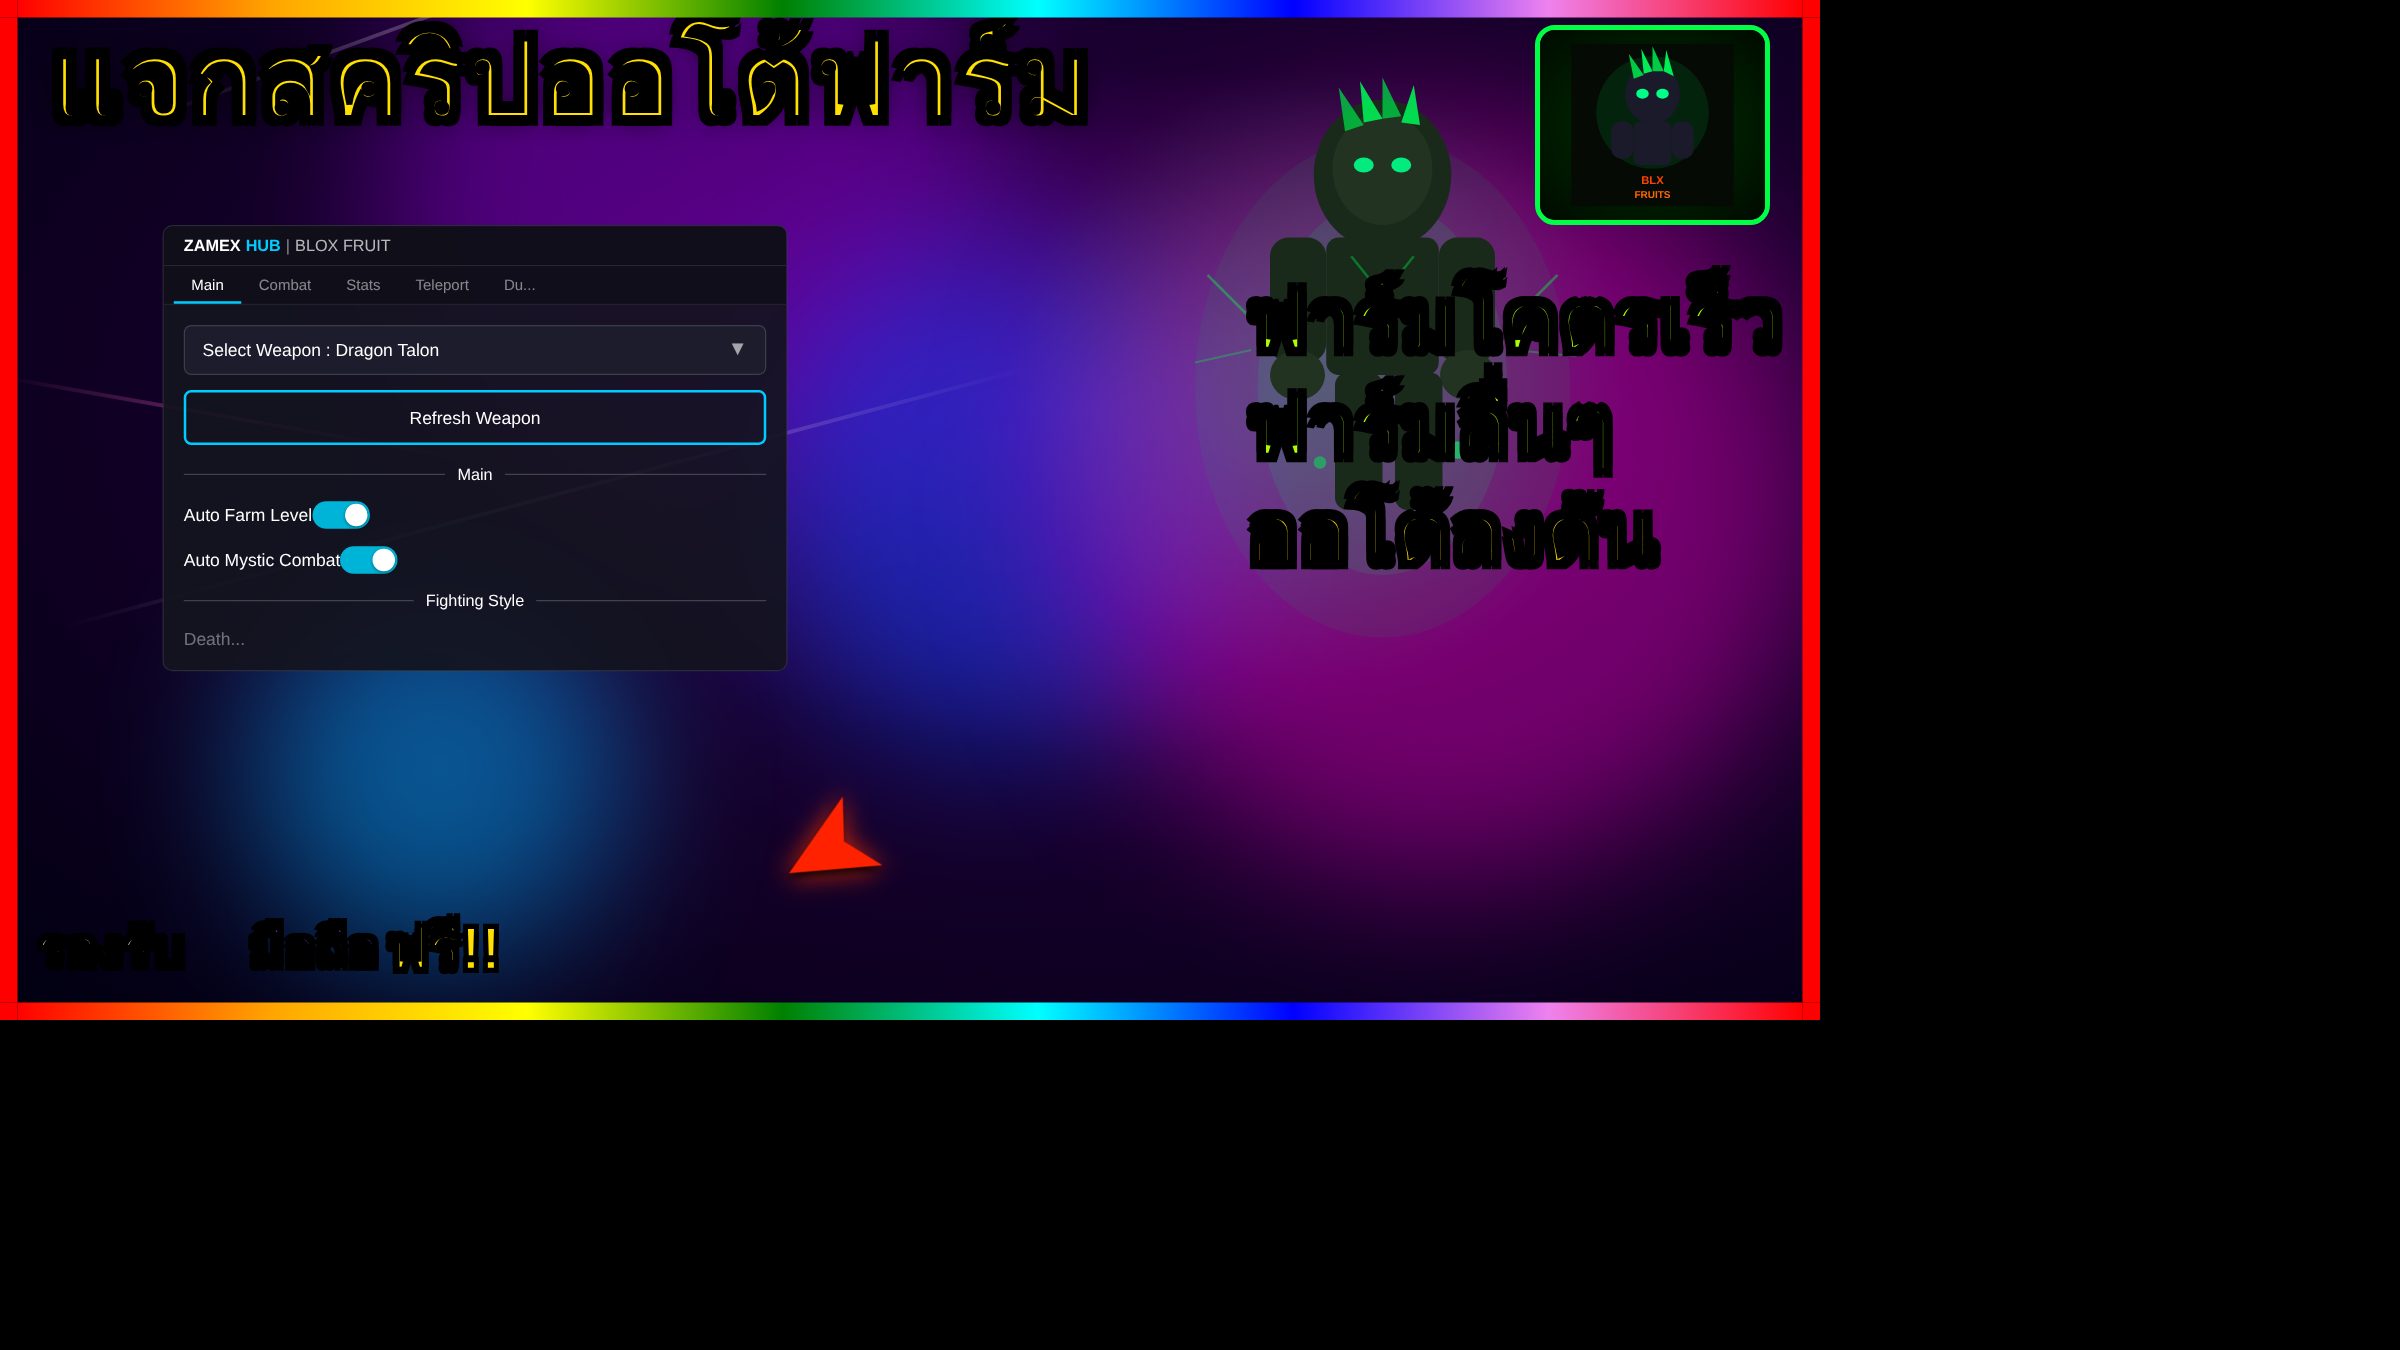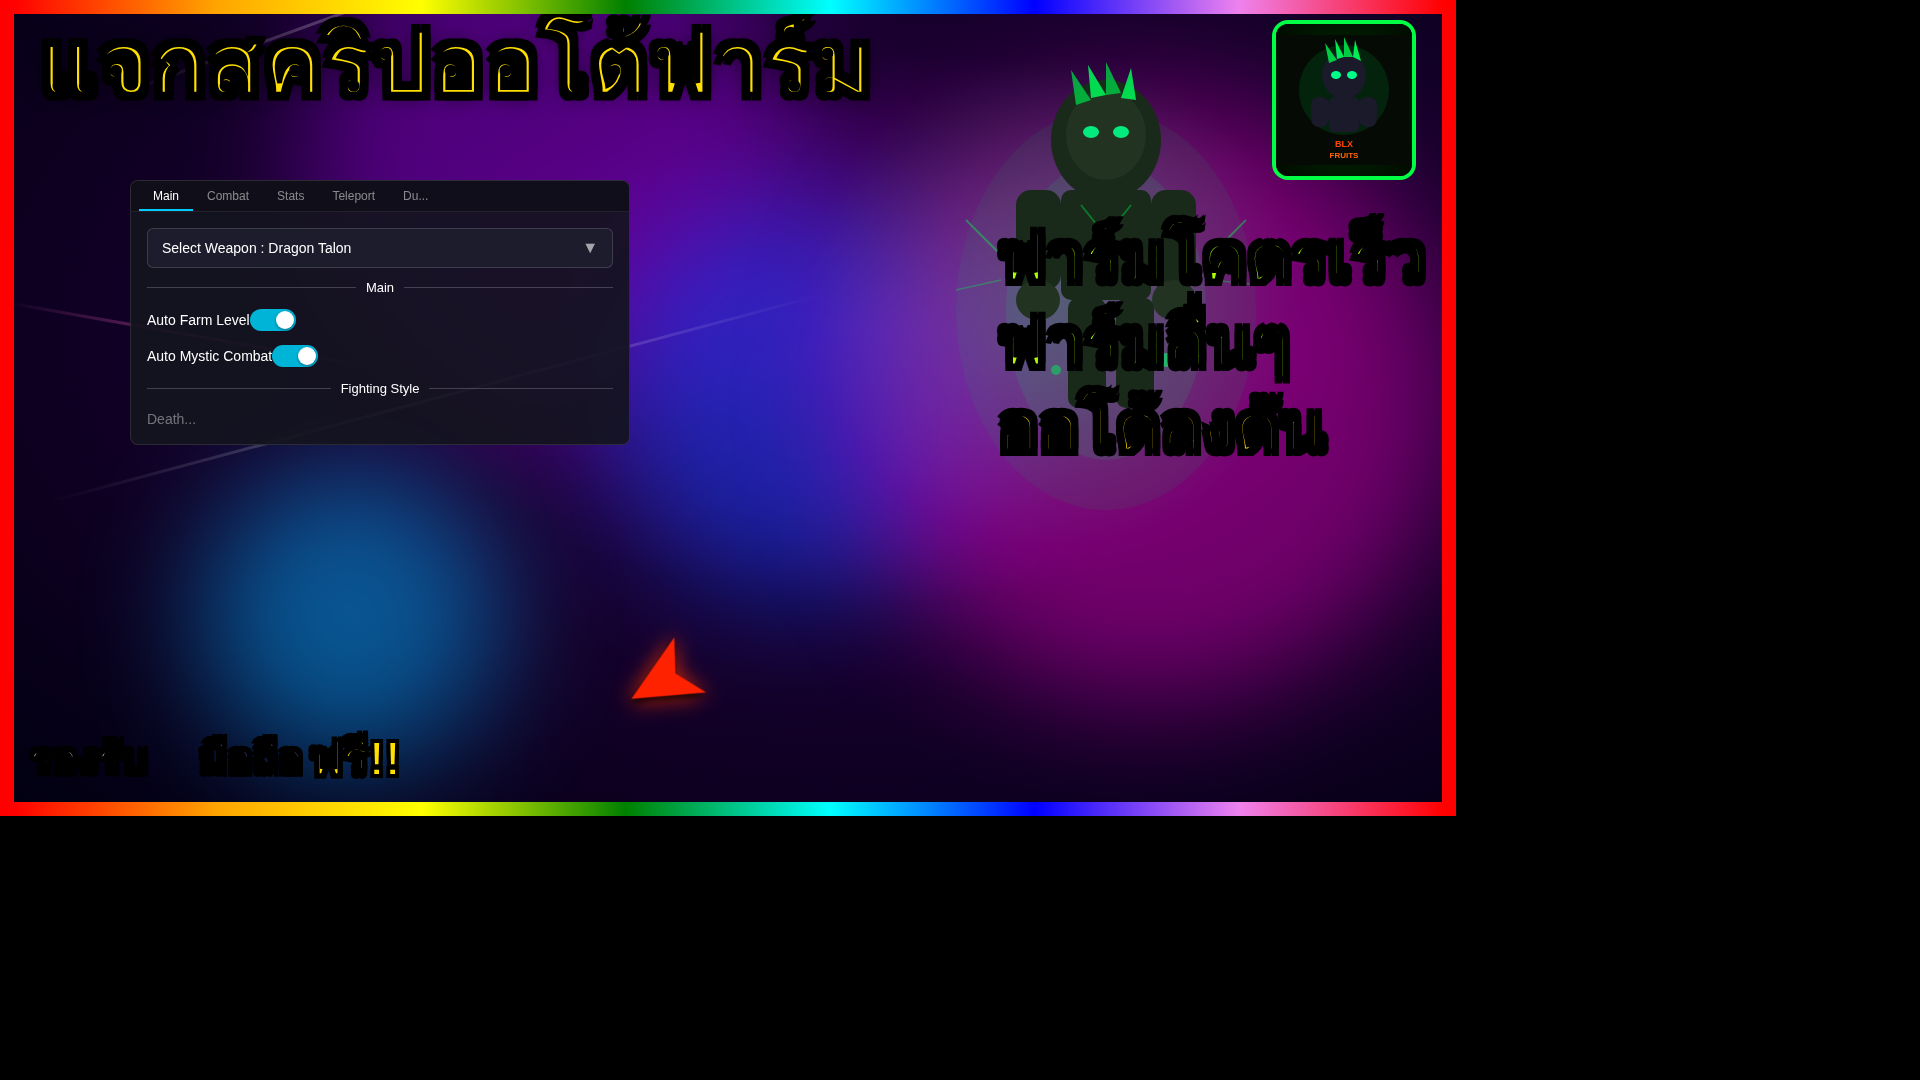--- a/index.html
+++ b/index.html
@@ -254,21 +254,21 @@
       display: flex;
       justify-content: space-between;
       align-items: center;
       opacity: 0.4;
       overflow: hidden;
       height: 18px;
     }
 
     
     .game-logo-box {
-      width: 144px;
+      width: 188px;
       height: 160px;
       border: 4px solid #00ff44;
       border-radius: 16px;
       background: linear-gradient(135deg, #001a00, #002200);
       overflow: hidden;
       display: flex;
       align-items: center;
       justify-content: center;
       position: relative;
       margin-bottom: 8px;
@@ -427,34 +427,41 @@
     <line x1="295" y1="220" x2="345" y2="225" stroke="#00ff44" stroke-width="1.5" opacity="0.3"></line>
 
     <ellipse cx="175" cy="72" rx="8" ry="6" fill="#00ff88" opacity="0.9"></ellipse>
     <ellipse cx="205" cy="72" rx="8" ry="6" fill="#00ff88" opacity="0.9"></ellipse>
   </svg>
 </div>
 
 <div class="title-thai">แจกสคริปออโต้ฟาร์ม</div>
 
 <div class="game-panel">
+  <div class="panel-header">
+    <span class="panel-header-brand">ZAMEX</span>
+    <span class="panel-header-hub">HUB</span>
+    <span class="panel-header-sep">|</span>
+    <span class="panel-header-game">BLOX FRUIT</span>
+  </div>
   <div class="panel-tabs">
     <div class="panel-tab active">Main</div>
     <div class="panel-tab">Combat</div>
     <div class="panel-tab">Stats</div>
     <div class="panel-tab">Teleport</div>
     <div class="panel-tab">Du...</div>
   </div>
   <div class="panel-body">
 
     <div class="weapon-select">
       <span class="weapon-select-text">Select Weapon : Dragon Talon</span>
       <span class="weapon-select-arrow">▼</span>
     </div>
 
+    <div class="refresh-btn">Refresh Weapon</div>
 
     <div class="section-divider">
       <div class="divider-line"></div>
       <span class="divider-label">Main</span>
       <div class="divider-line"></div>
     </div>
 
     <div class="toggle-row">
       <span class="toggle-label">Auto Farm Level</span>
       <div class="toggle"></div>

